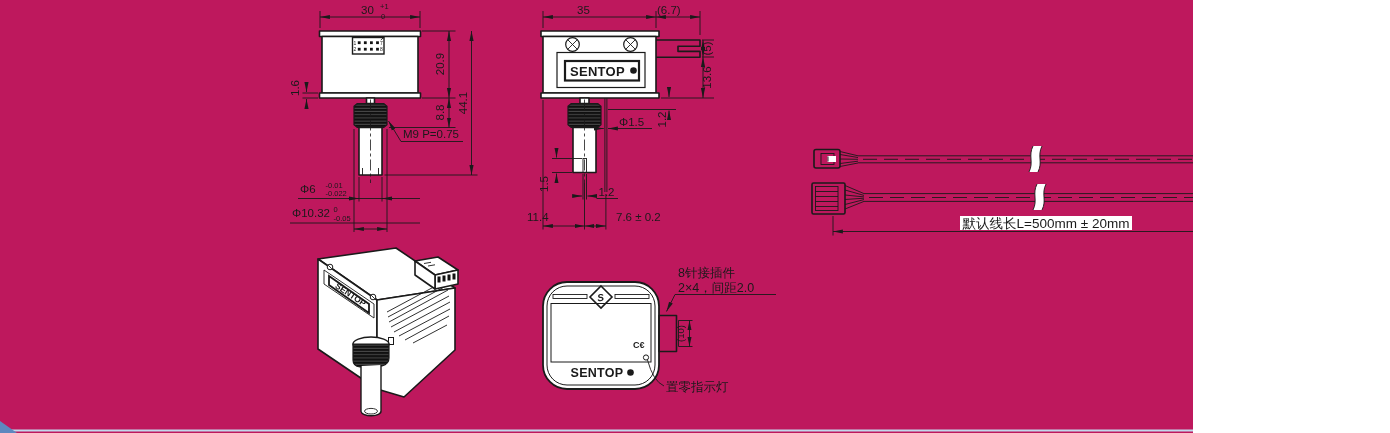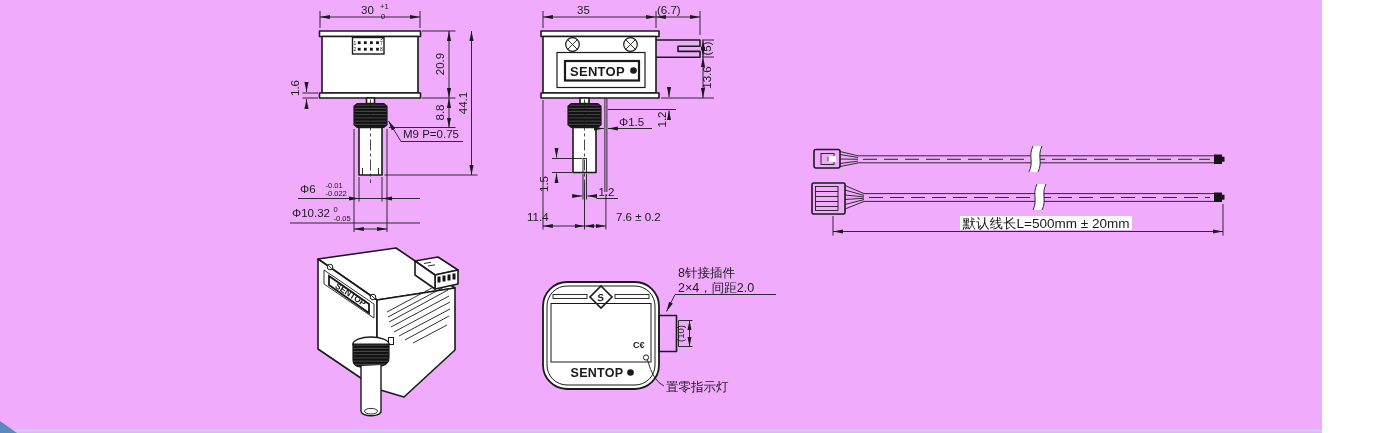--- a/index.html
+++ b/index.html
@@ -1,16 +1,16 @@
 <!DOCTYPE html>
 <html><head>
 <meta charset="utf-8">
 <style>
   html,body{margin:0;padding:0;background:#ffffff;}
-  .canvas{position:relative;width:1322px;height:433px;background:#f0abfc;overflow:hidden;
+  .canvas{position:relative;width:1193px;height:433px;background:#be185d;overflow:hidden;
           font-family:"Liberation Sans","DejaVu Sans",sans-serif;}
   svg{display:block}
   svg text{fill:#1a1a1a;font-family:"Liberation Sans","DejaVu Sans",sans-serif;}
   .dim{font-size:11.5px;}
   .tol{font-size:7.5px;}
   .pin{font-size:5px;}
   .brand{font-size:13px;font-weight:bold;letter-spacing:.3px;}
   .brand2{font-size:12.5px;font-weight:bold;letter-spacing:.3px;}
   .note{font-size:12.5px;}
   .cablenote{font-size:13.5px;}

